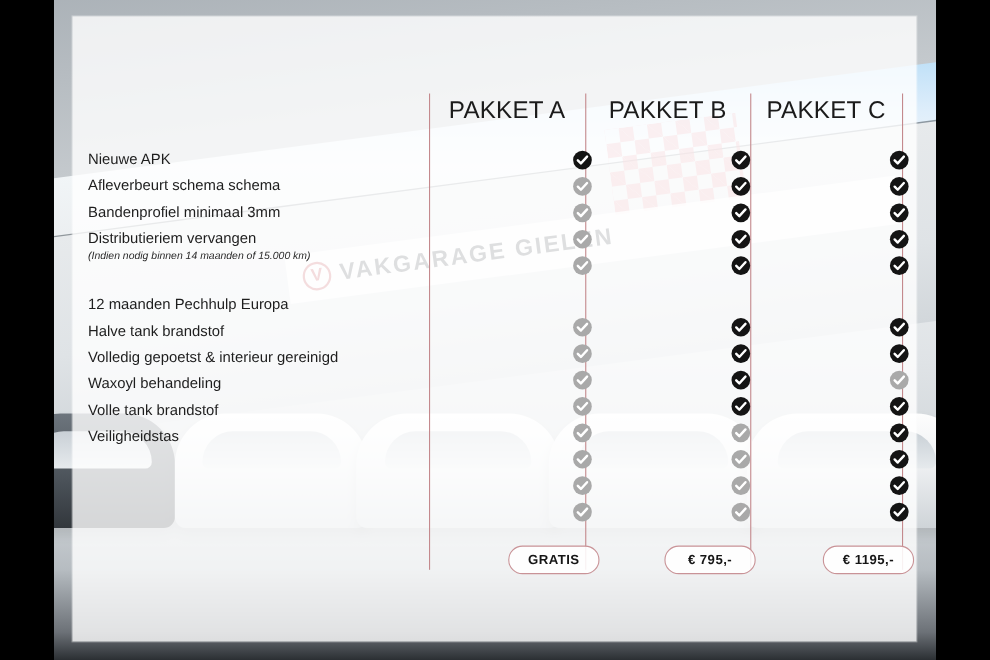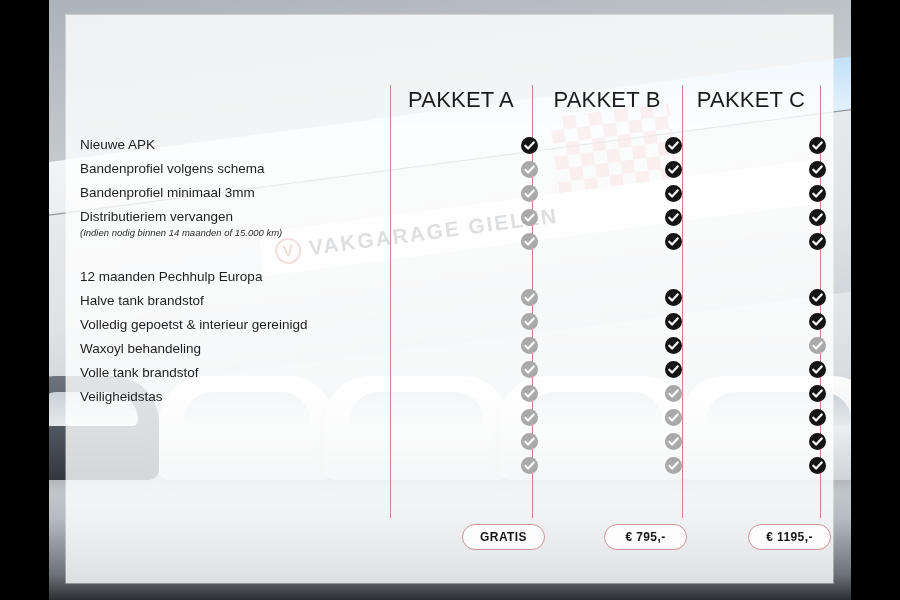--- a/index.html
+++ b/index.html
@@ -169,21 +169,21 @@
   .chk.off { background: #a9a9a9; }
   .chk svg { display: block; }
 
   
   .price-pill {
     position: absolute; top: 481px;
     height: 26px; border: 1px solid #c99397; border-radius: 14px;
     background: rgba(255,255,255,.88);
     display: flex; align-items: center; justify-content: center;
     font-size: 12px; font-weight: bold; color: #161616;
-    letter-spacing: .4px; white-space: nowrap; margin-top: 28px;
+    letter-spacing: .4px; white-space: nowrap;
   }
   #p-a { left: 396px; width: 83px; }
   #p-b { left: 538px; width: 83px; }
   #p-c { left: 682px; width: 83px; }
 </style>
 </head>
 <body>
 
 <div id="stage">
 
@@ -212,21 +212,21 @@
       <div class="vline" id="v2"></div>
       <div class="vline" id="v3"></div>
       <div class="vline" id="v4"></div>
 
       <div class="col-header" id="h-a">PAKKET A</div>
       <div class="col-header" id="h-b">PAKKET B</div>
       <div class="col-header" id="h-c">PAKKET C</div>
 
       <div id="labels">
           <div class="feature-row">Nieuwe APK</div>
-          <div class="feature-row">Bandenprofiel volgens schema</div>
+          <div class="feature-row">Afleverbeurt schema schema</div>
           <div class="feature-row">Bandenprofiel minimaal 3mm</div>
           <div class="feature-row">Distributieriem vervangen</div>
           <div class="feature-note">(Indien nodig binnen 14 maanden of 15.000 km)</div>
           <div id="group-gap"></div>
           <div class="feature-row">12 maanden Pechhulp Europa</div>
           <div class="feature-row">Halve tank brandstof</div>
           <div class="feature-row">Volledig gepoetst &amp; interieur gereinigd</div>
           <div class="feature-row">Waxoyl behandeling</div>
           <div class="feature-row">Volle tank brandstof</div>
           <div class="feature-row">Veiligheidstas</div>

